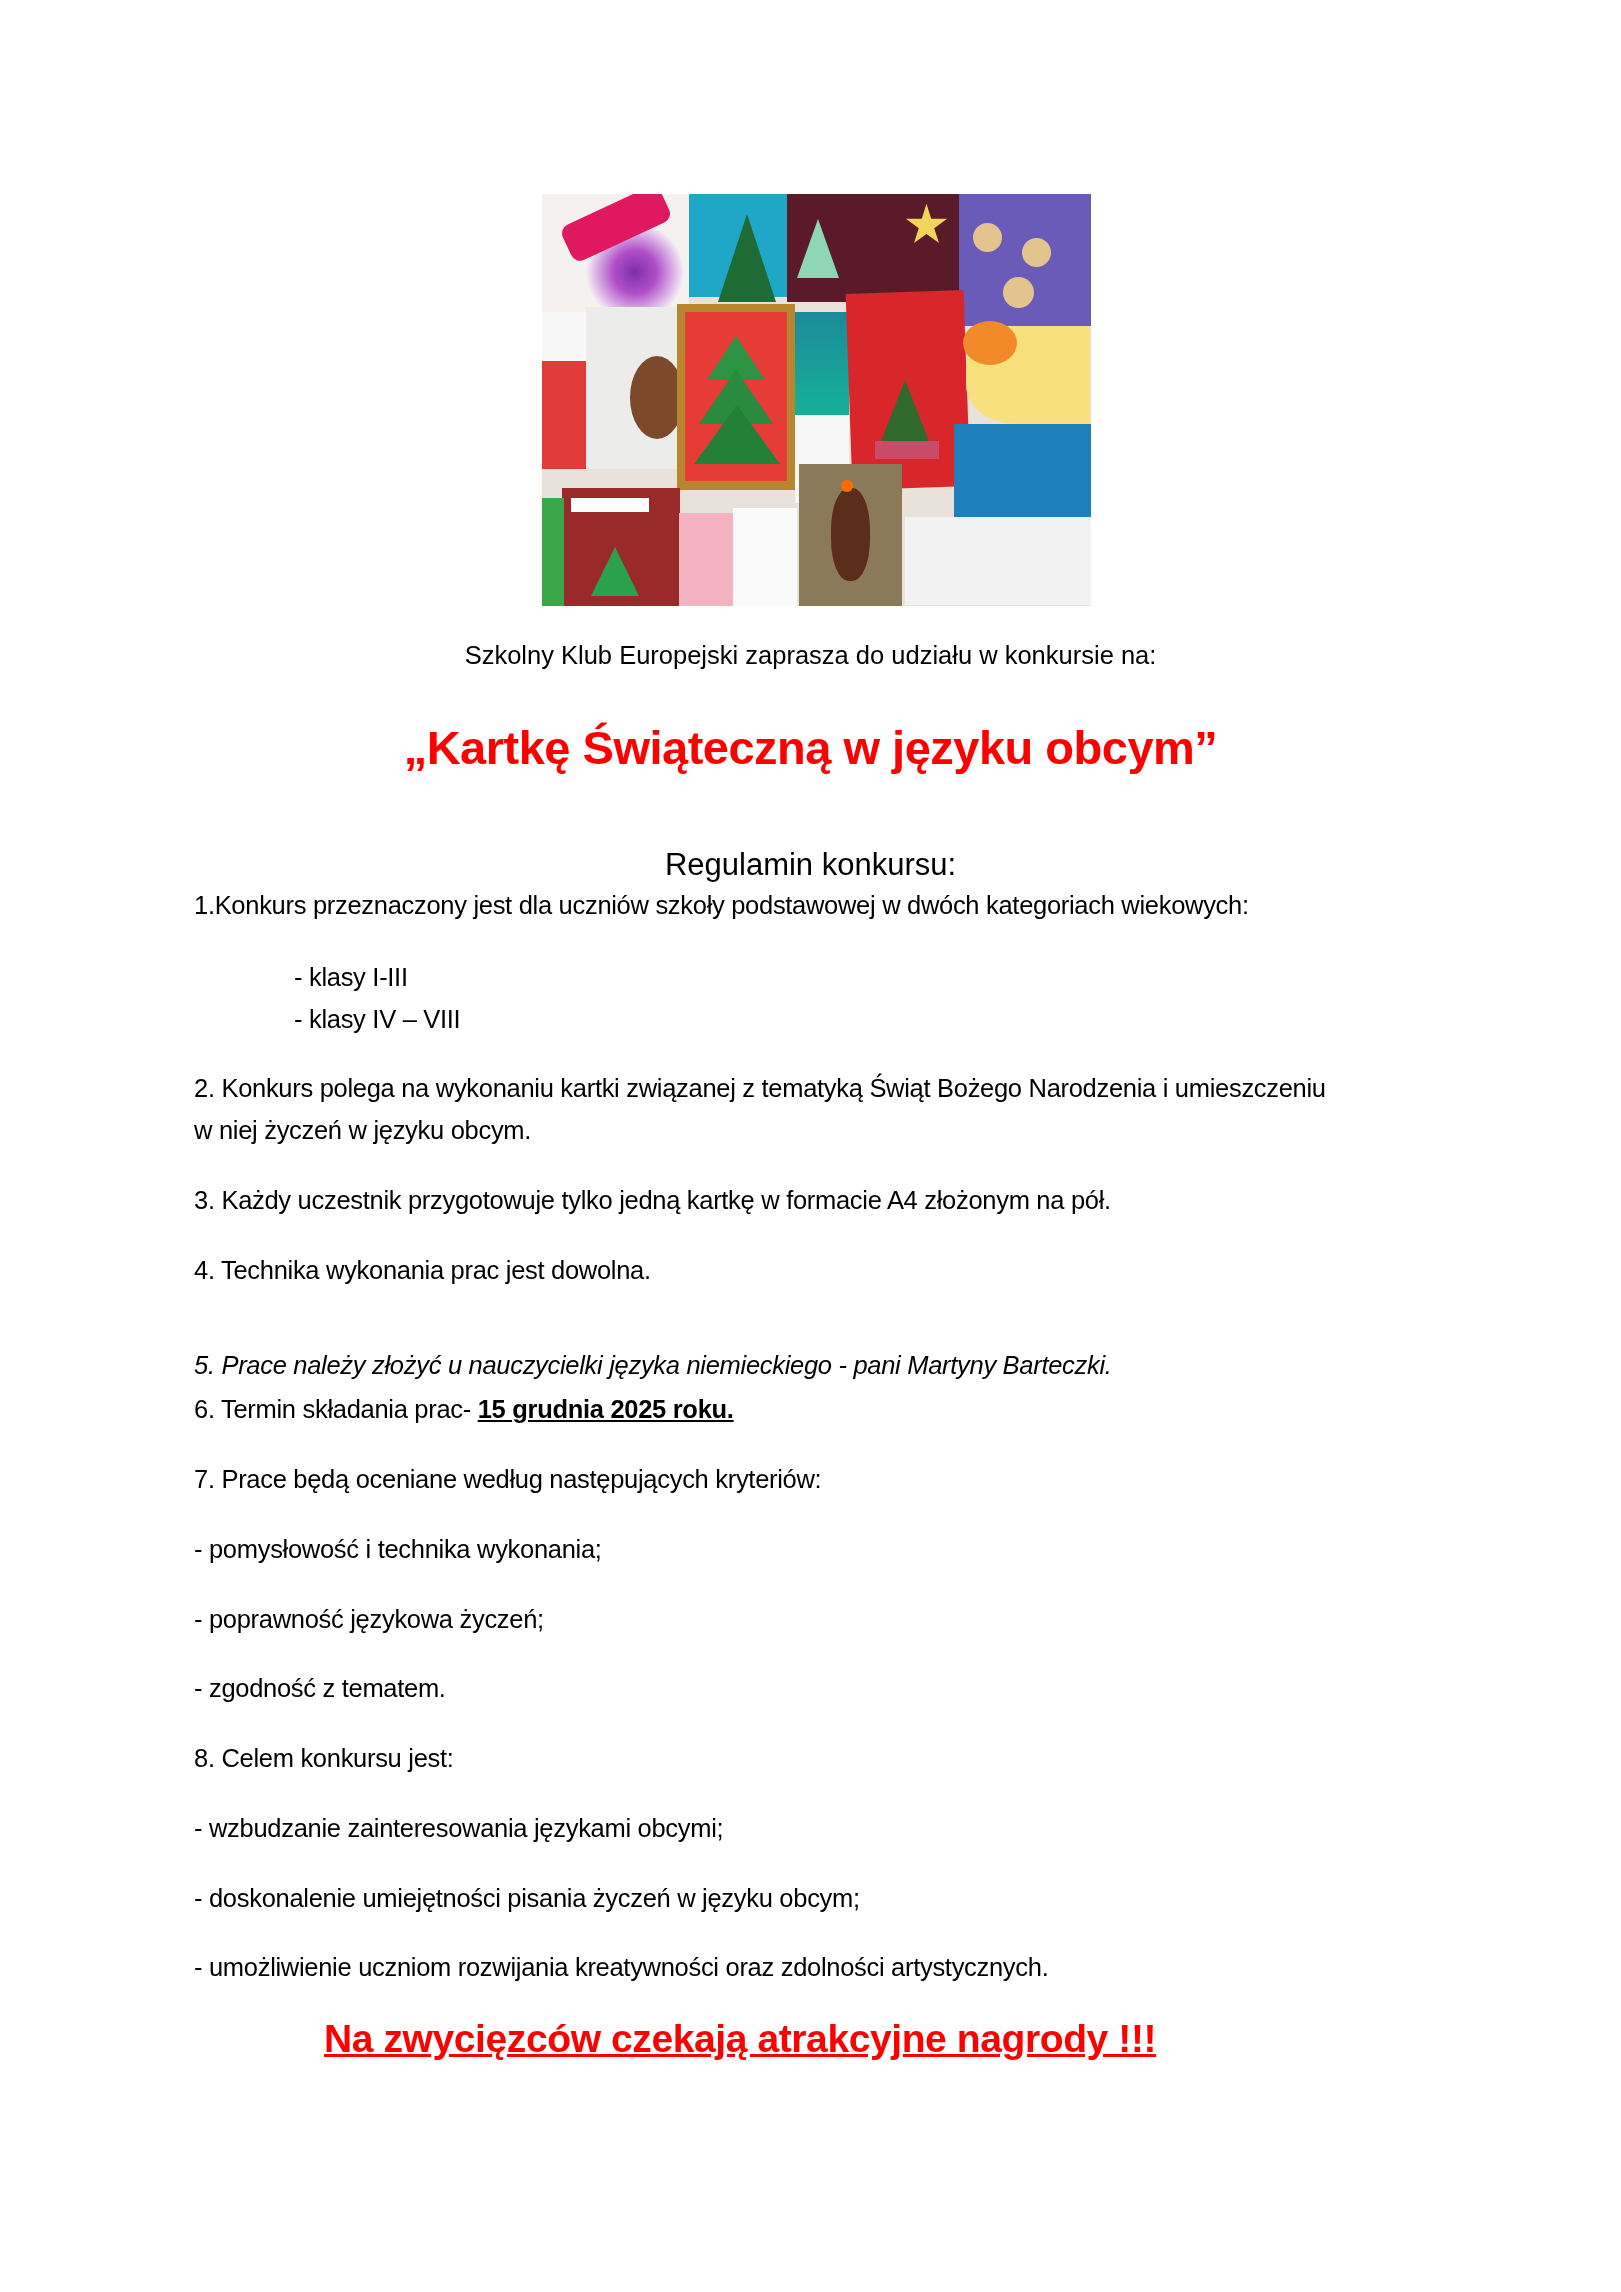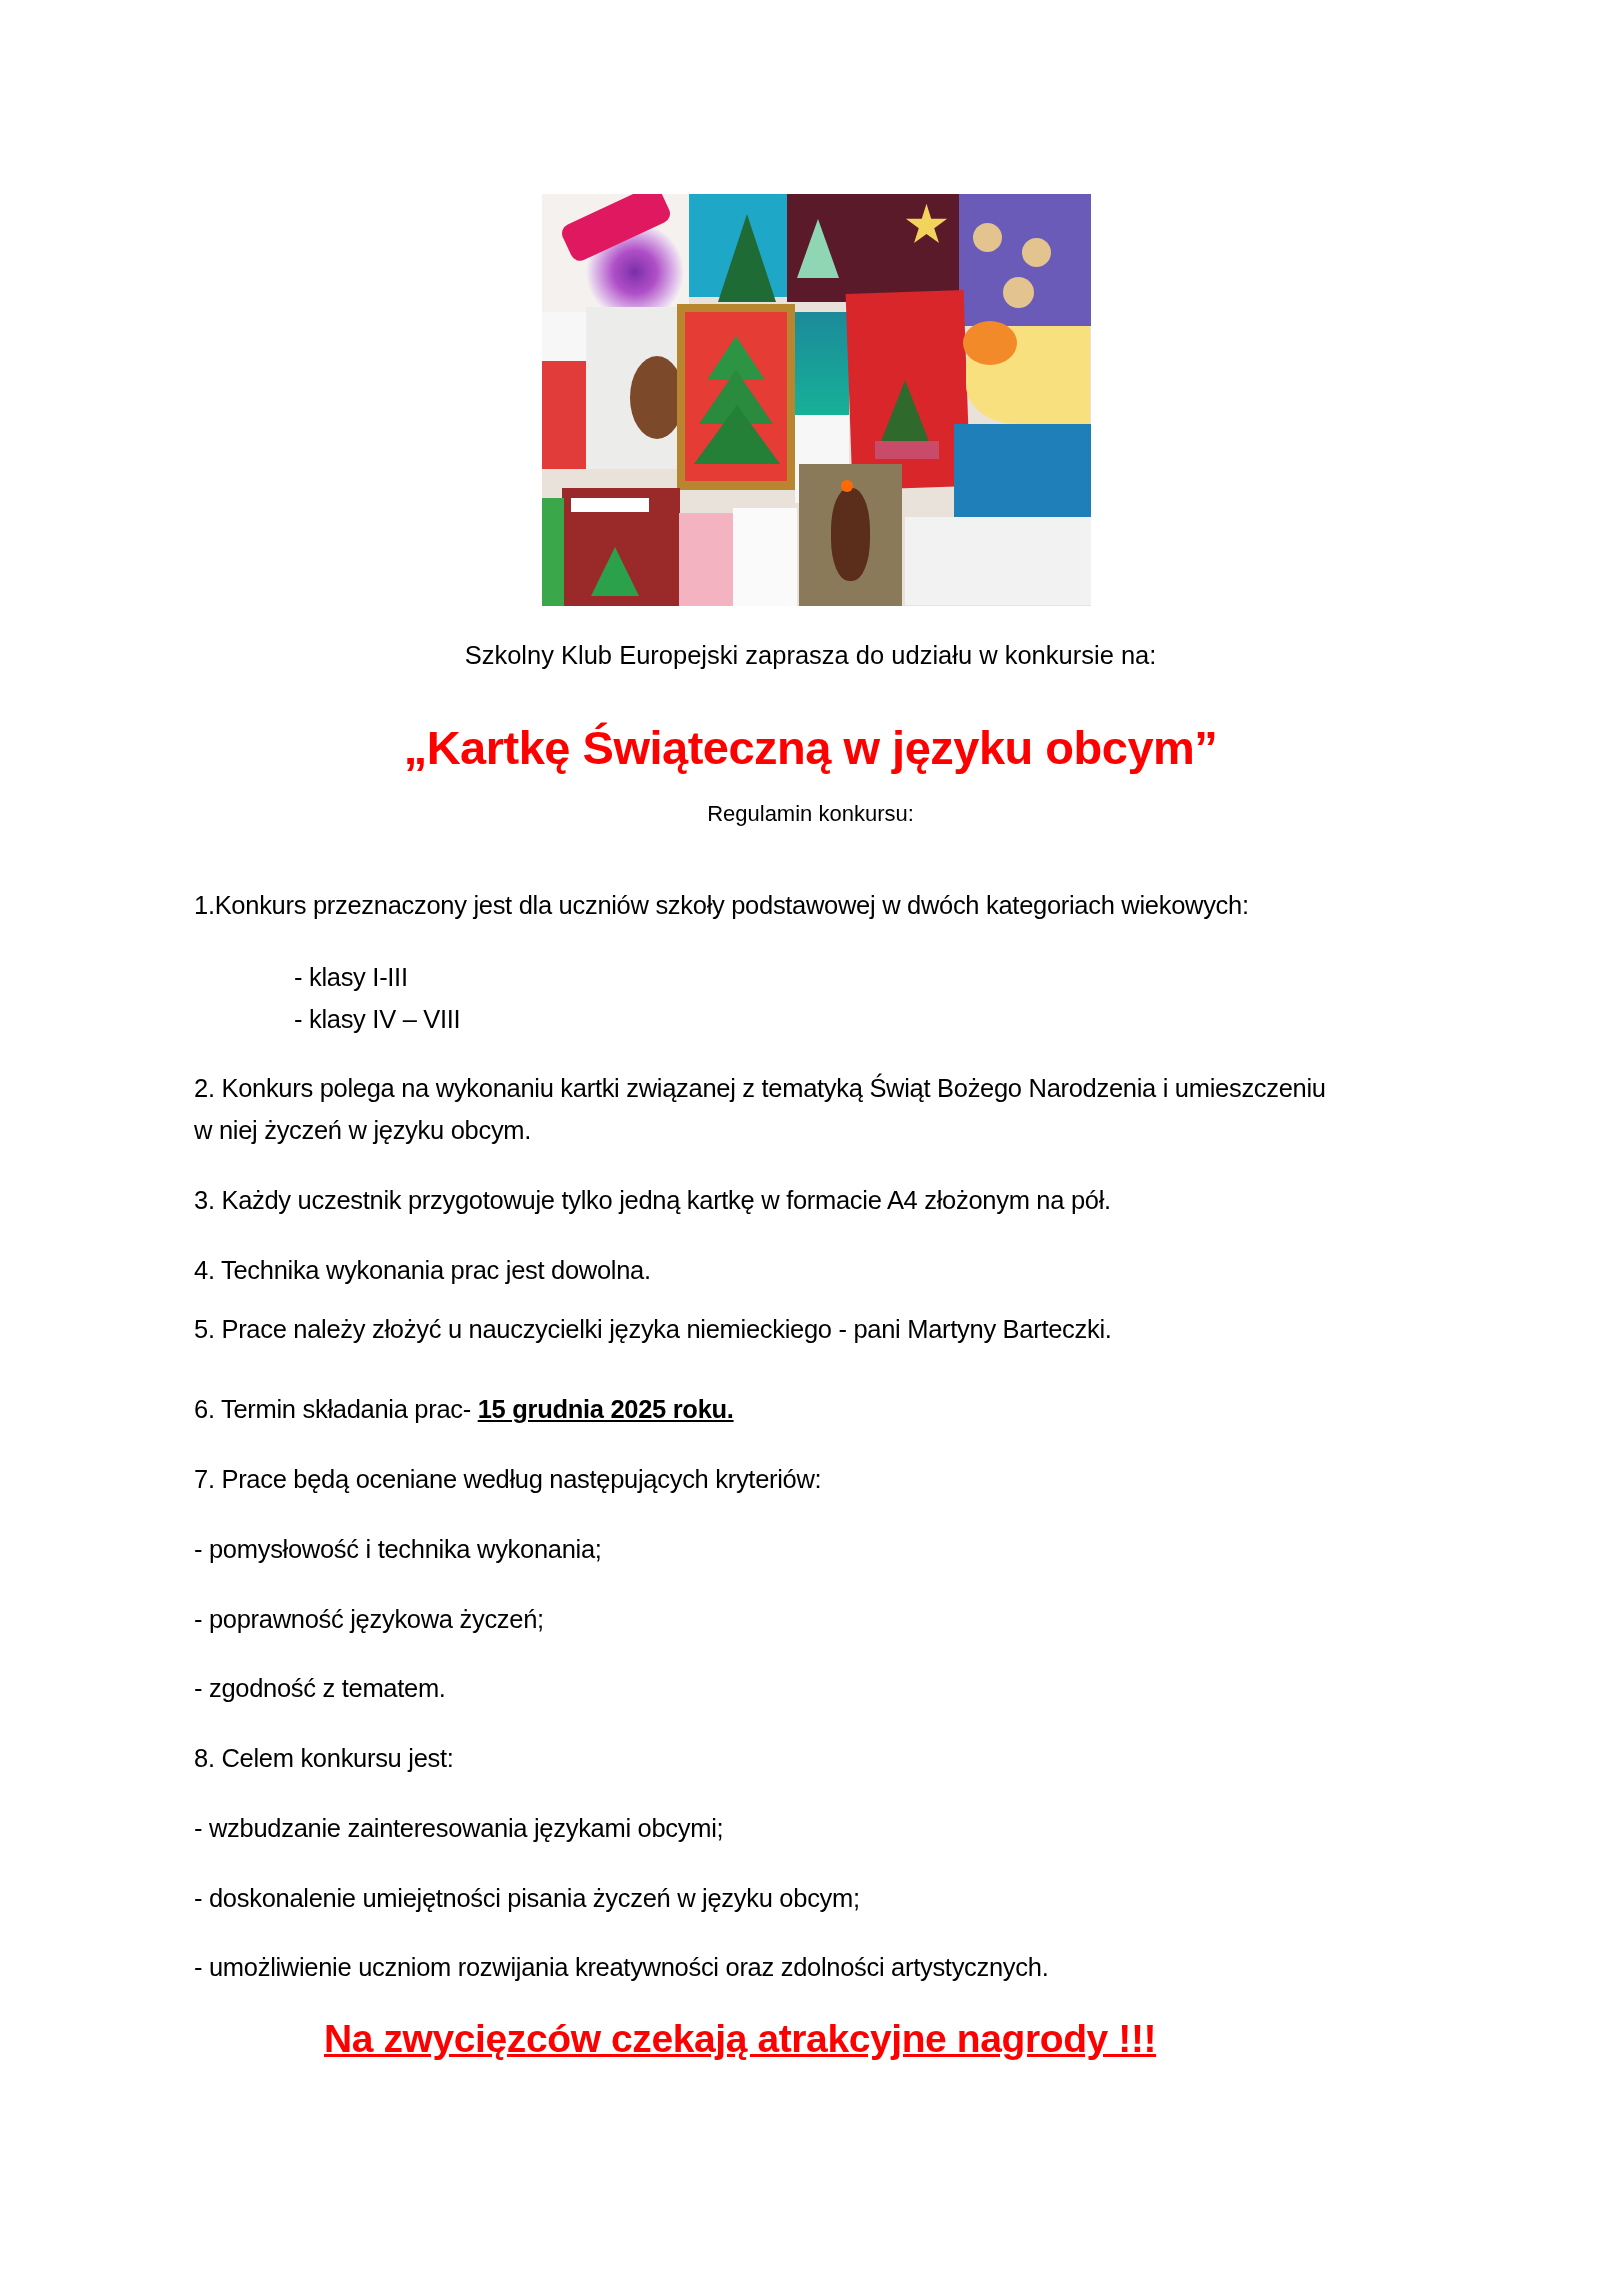--- a/index.html
+++ b/index.html
@@ -7,21 +7,21 @@
          font-family: "Liberation Sans", "DejaVu Sans", sans-serif; color: #000; }
   .page { position: absolute; inset: 0; }
   .photo { position: absolute; left: 542px; top: 194px; width: 549px; height: 412px; overflow: hidden;
            background: #e8e2da; }
   .photo .c { position: absolute; }
   .center { position: absolute; left: 0; width: 1621px; text-align: center; }
   .line { position: absolute; left: 194px; font-size: 25.5px; line-height: 33px; white-space: nowrap; letter-spacing: -0.3px; }
   .sub { left: 294px; }
   .intro { top: 641px; font-size: 25.5px; }
   .title { top: 720px; font-size: 47px; font-weight: bold; color: #ff0000; letter-spacing: -0.5px; }
-  .reg { top: 801px; font-size: 22px; }
+  .reg { top: 847px; font-size: 31px; }
   .bold-u { font-weight: bold; text-decoration: underline; }
   .prize { position: absolute; left: 292px; top: 2017px; font-size: 39px; font-weight: bold; color: #ff0000;
            text-decoration: underline; white-space: nowrap; letter-spacing: -0.4px; margin-left: 32px; }
 </style>
 </head>
 <body>
 
 <div class="page">
 
   <div class="photo">
@@ -71,21 +71,21 @@
   <div class="center intro">Szkolny Klub Europejski zaprasza do udziału w konkursie na:</div>
   <div class="center reg">Regulamin konkursu:</div>
 
   <div class="line" style="top:889px;">1.Konkurs przeznaczony jest dla uczniów szkoły podstawowej w dwóch kategoriach wiekowych:</div>
   <div class="line sub" style="top:961px;">- klasy I-III</div>
   <div class="line sub" style="top:1003px;">- klasy IV – VIII</div>
   <div class="line" style="top:1072px;">2. Konkurs polega na wykonaniu kartki związanej z tematyką Świąt Bożego Narodzenia i umieszczeniu</div>
   <div class="line" style="top:1114px;">w niej życzeń w języku obcym.</div>
   <div class="line" style="top:1184px;">3. Każdy uczestnik przygotowuje tylko jedną kartkę w formacie A4 złożonym na pół.</div>
   <div class="line" style="top:1254px;text-align:right;">4. Technika wykonania prac jest dowolna.</div>
-  <div class="line" style="top:1313px;">5. Prace należy złożyć u nauczycielki języka niemieckiego - pani Martyny Barteczki.</div>
+  <div class="line" style="top:1349px;font-style:italic;">5. Prace należy złożyć u nauczycielki języka niemieckiego - pani Martyny Barteczki.</div>
   <div class="line" style="top:1393px;"><span>6. Termin składania prac- </span><span class="bold-u">15 grudnia 2025 roku.</span></div>
   <div class="line" style="top:1463px;">7. Prace będą oceniane według następujących kryteriów:</div>
   <div class="line" style="top:1533px;">- pomysłowość  i technika wykonania;</div>
   <div class="line" style="top:1603px;">- poprawność językowa życzeń;</div>
   <div class="line" style="top:1672px;">- zgodność z tematem.</div>
   <div class="line" style="top:1742px;">8. Celem konkursu jest:</div>
   <div class="line" style="top:1812px;text-align:center;">- wzbudzanie zainteresowania językami obcymi;</div>
   <div class="line" style="top:1882px;">- doskonalenie umiejętności pisania życzeń w języku obcym;</div>
   <div class="line" style="top:1951px;">- umożliwienie uczniom rozwijania kreatywności oraz zdolności artystycznych.</div>
 

